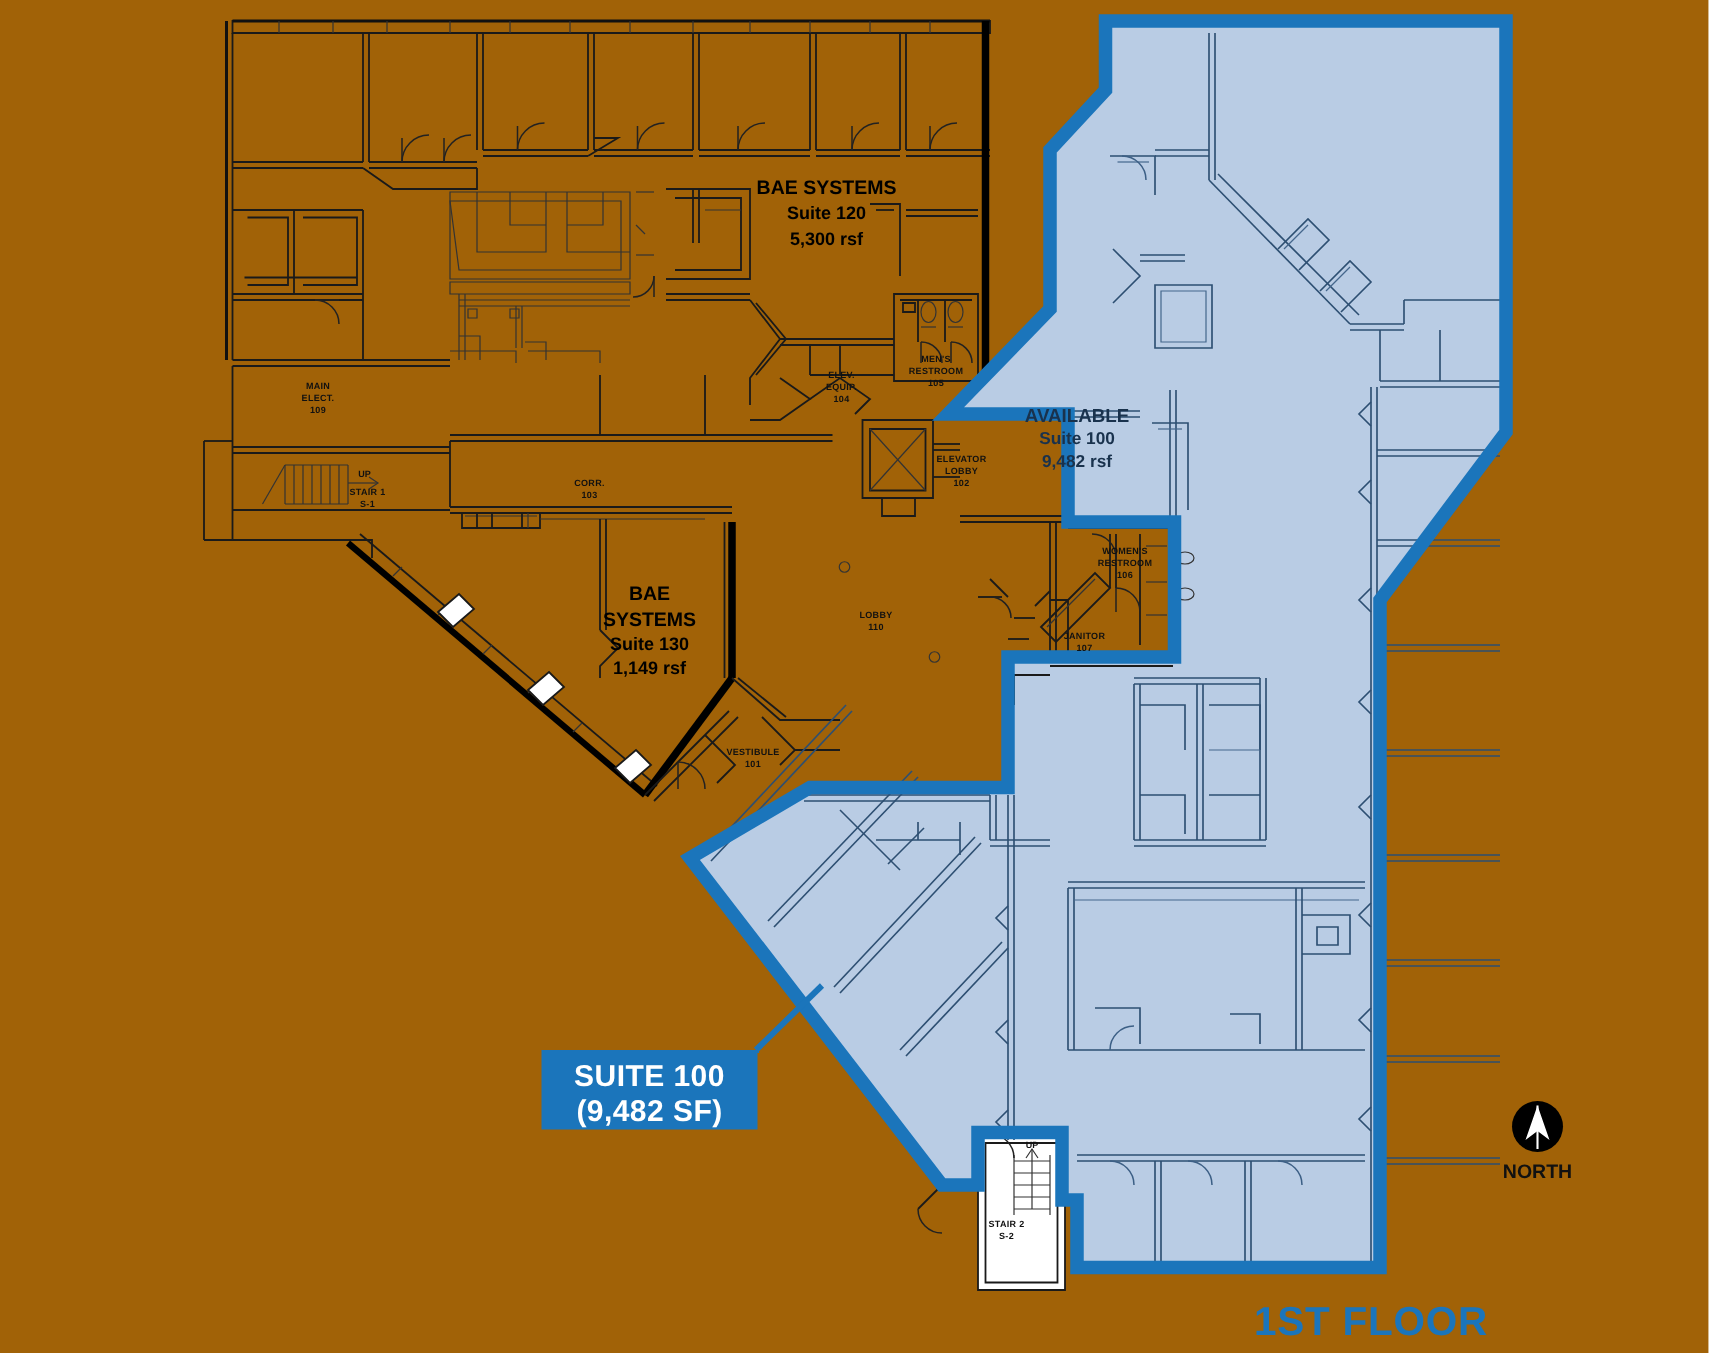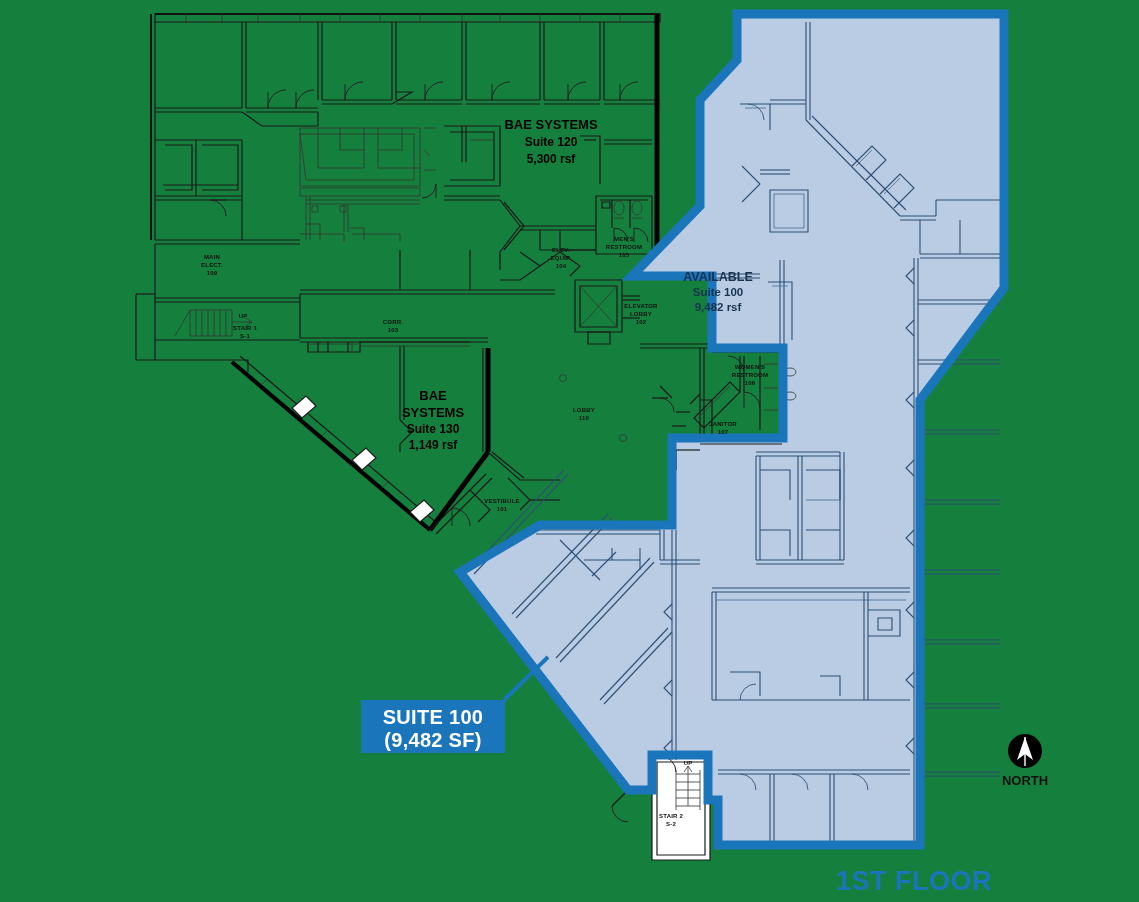--- a/index.html
+++ b/index.html
@@ -7,21 +7,21 @@
     padding: 0;
     background: #ffffff;
   }
   body {
     font-family: "Liberation Sans", sans-serif;
   }
   #plan-root {
     position: relative;
     width: 1139px;
     height: 902px;
-    background: #15803d;
+    background: #a16207;
     overflow: hidden;
   }
   svg.plan {
     position: absolute;
     left: 0;
     top: 0;
     width: 1139px;
     height: 902px;
   }
   

